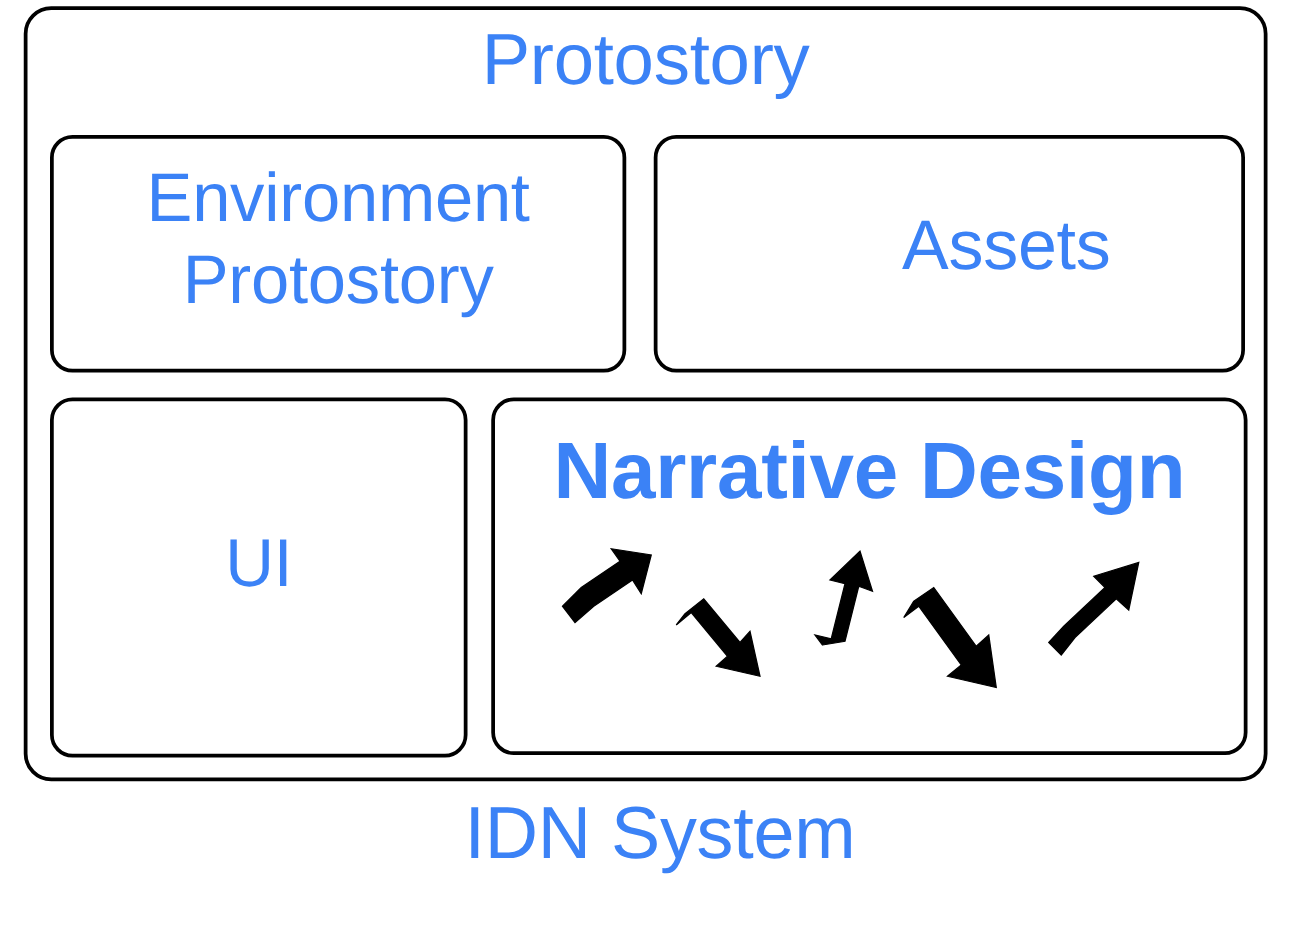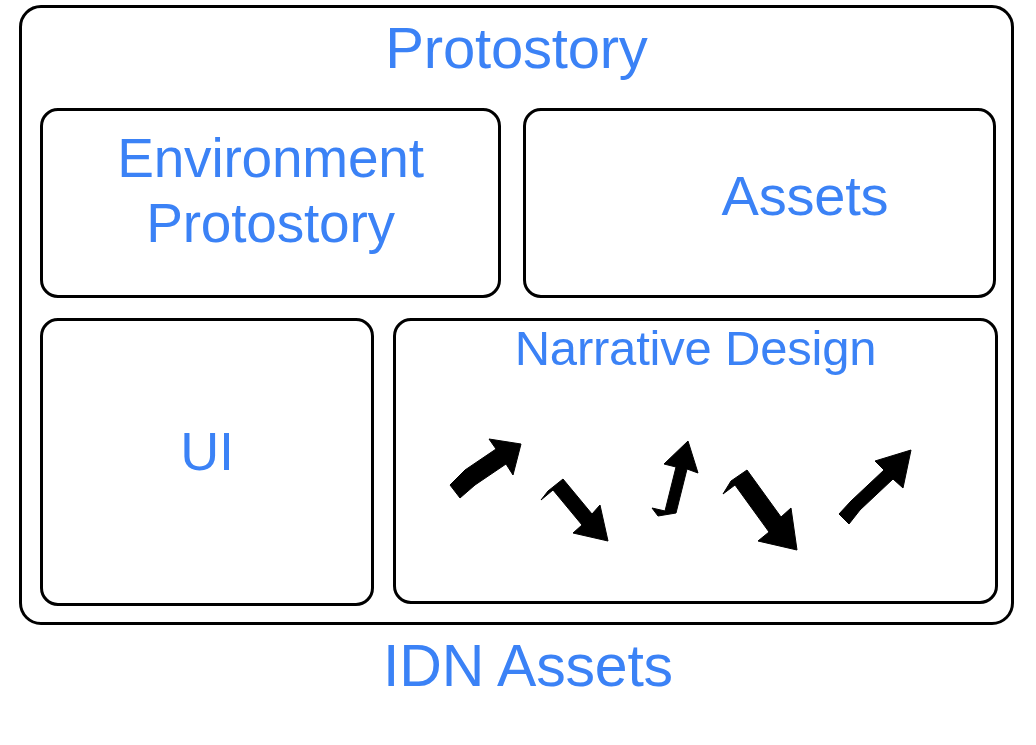--- a/index.html
+++ b/index.html
@@ -97,24 +97,24 @@
   }
   .ui-label {
     left: 40px;
     top: 424px;
     width: 334px;
     font-size: 54px;
     font-weight: 400;
   }
   .narrative-label {
     left: 393px;
-    top: 324px;
+    top: 344px;
     width: 605px;
-    font-size: 49px;
-    font-weight: 400;
+    font-size: 64px;
+    font-weight: 700;
   }
   .idn-caption {
     left: 118px;
     top: 636px;
     width: 820px;
     font-size: 59px;
     font-weight: 400;
   }
 
   
@@ -175,15 +175,15 @@
         </g>
 
         <g>
           <path d="M 446,196 L 458,183 L 491,152 L 482,143 L 518,132 L 510,170 L 500,161 L 467,192 L 456,206 Z"></path>
         </g>
 
       </g>
     </svg>
   </div>
 
-  <div class="label idn-caption">IDN Assets</div>
+  <div class="label idn-caption">IDN System</div>
 
 </div>
 
 </body></html>

